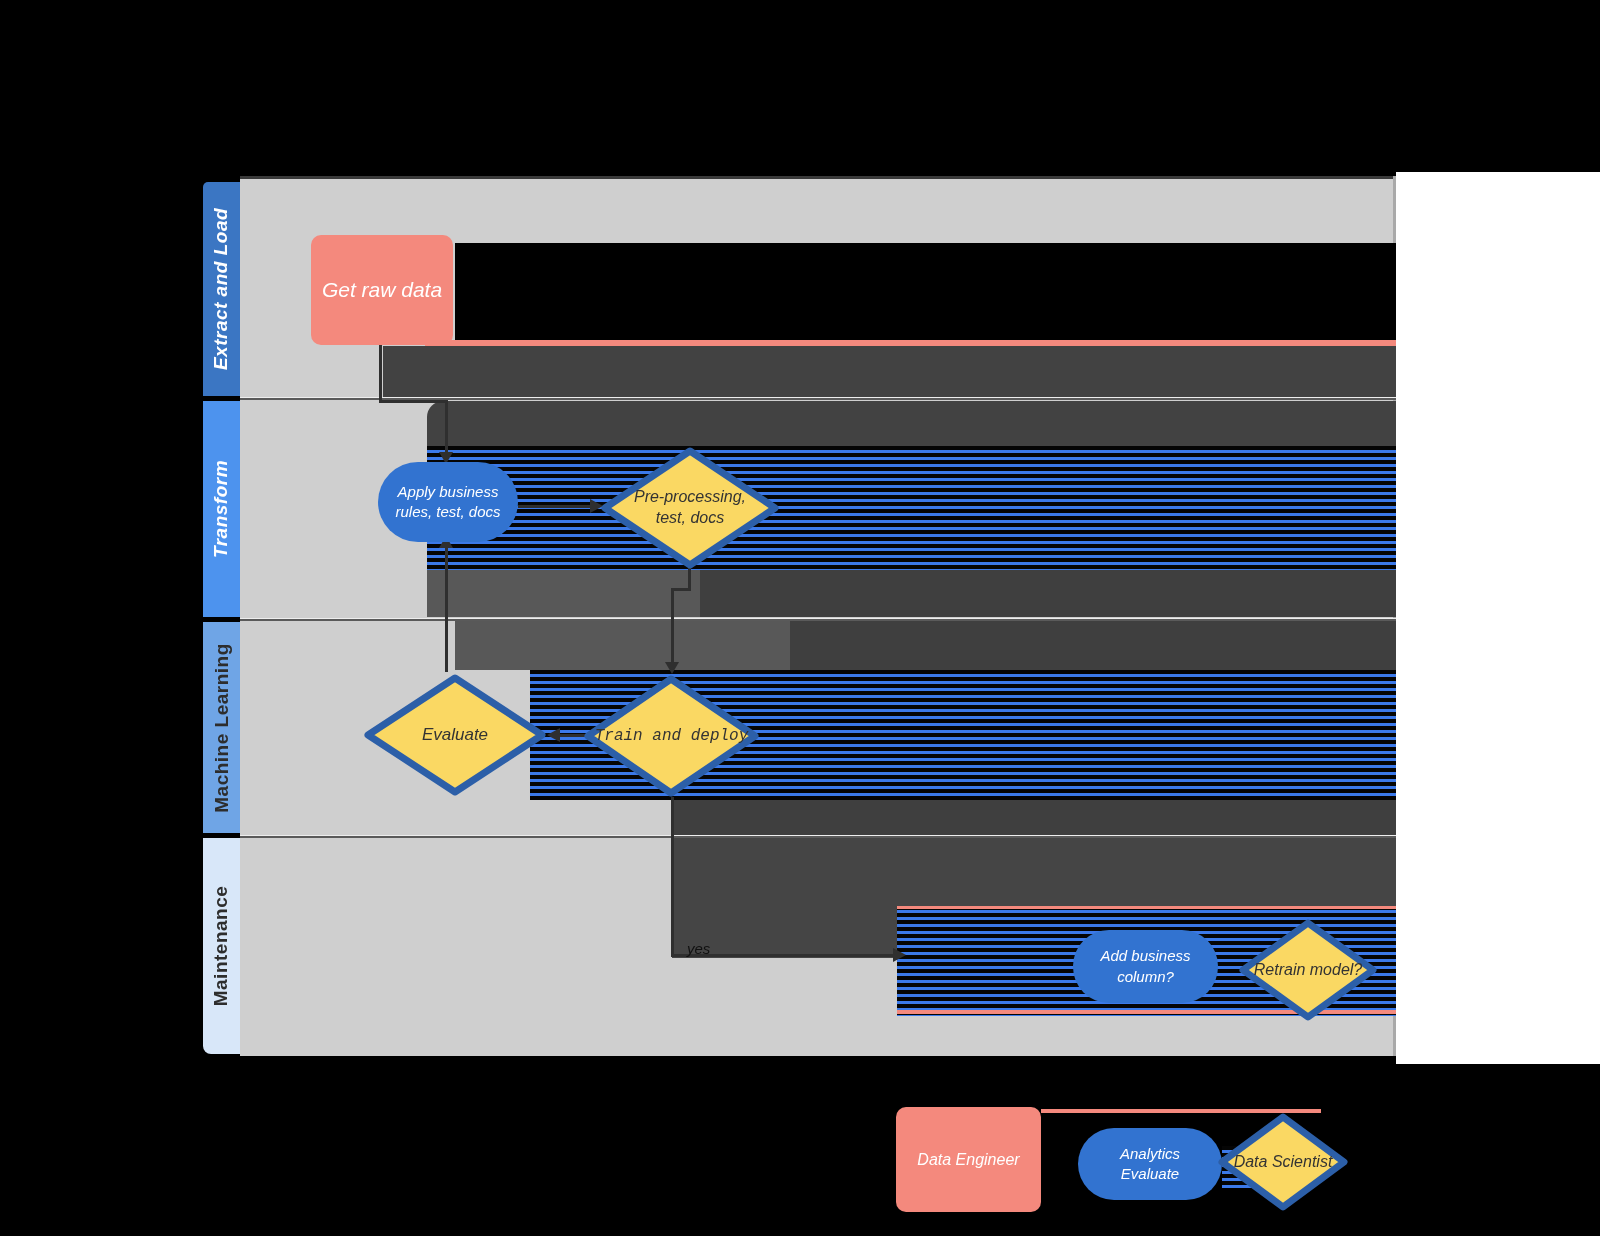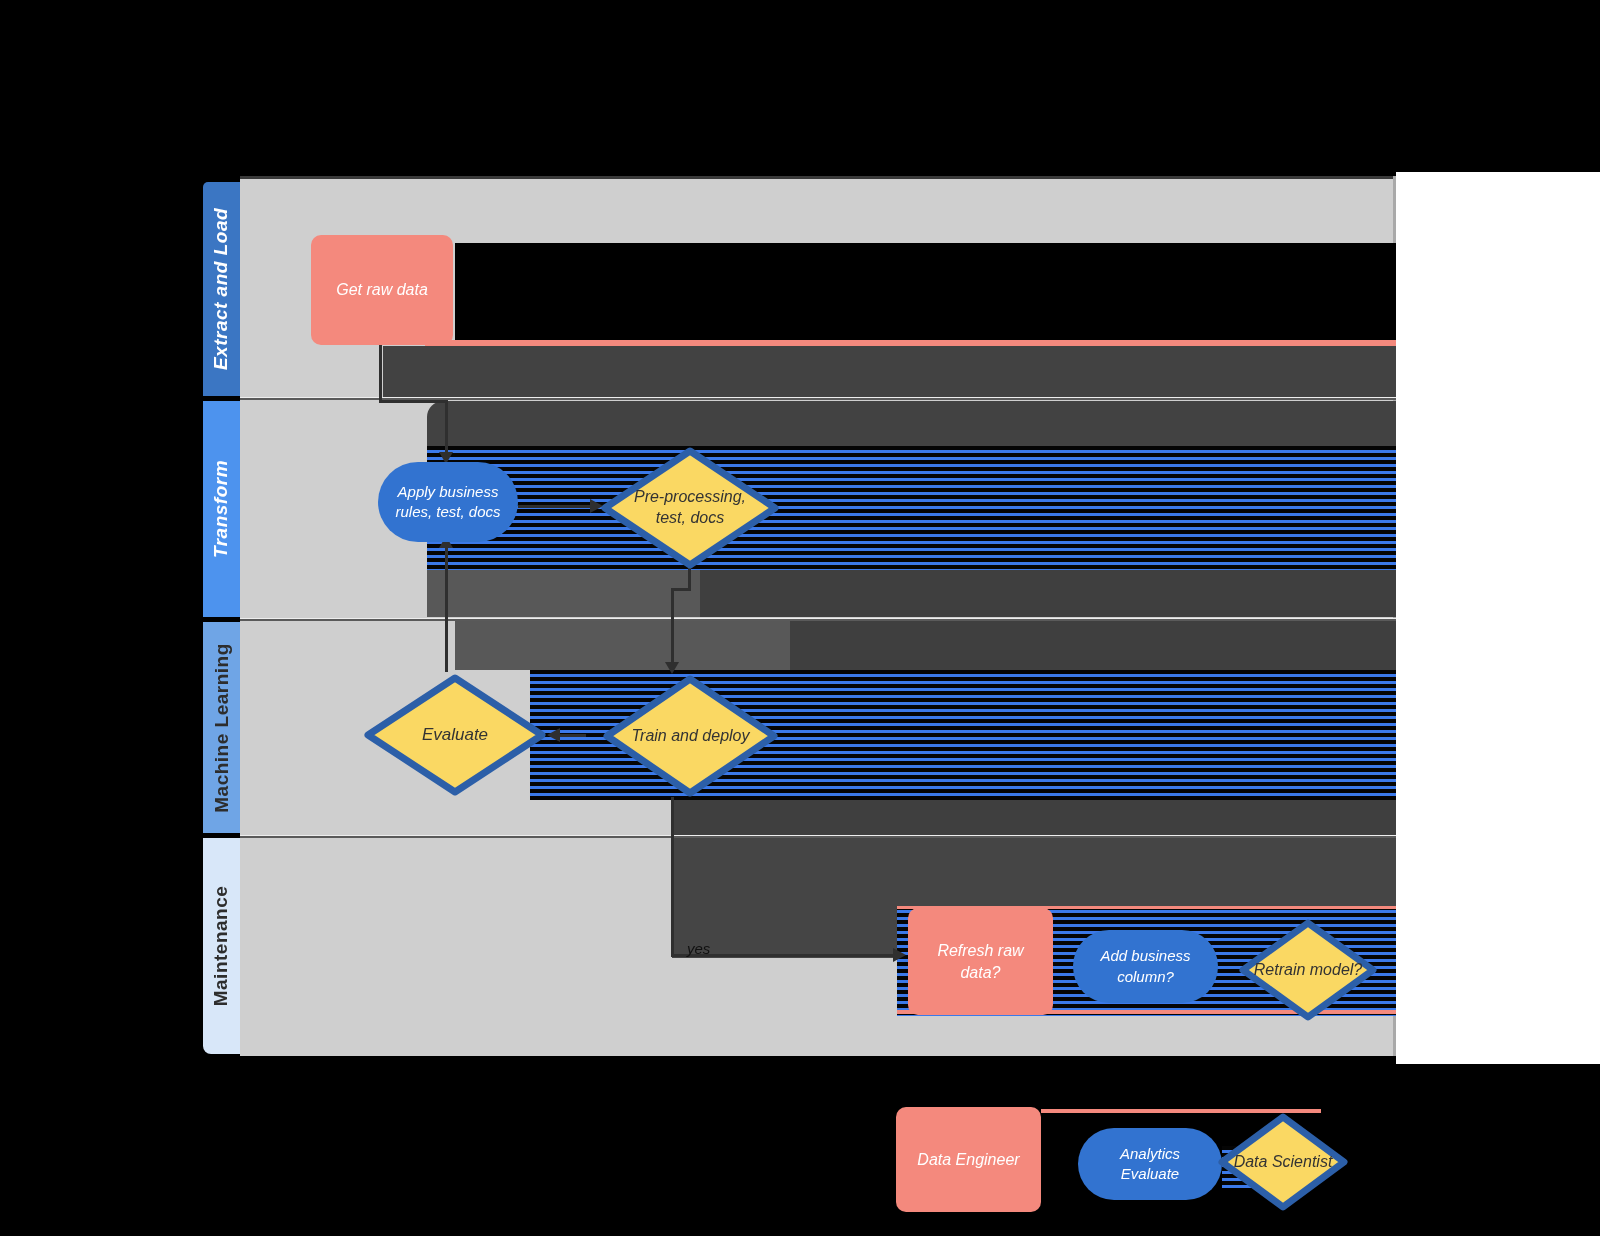--- a/index.html
+++ b/index.html
@@ -26,21 +26,21 @@
   .ah{width:0;height:0;border-style:solid;}
   .ah-right{border-width:7px 0 7px 13px;border-color:transparent transparent transparent #2f2f2f;}
   .ah-left{border-width:7px 13px 7px 0;border-color:transparent #2f2f2f transparent transparent;}
   .ah-down{border-width:12px 7px 0 7px;border-color:#2f2f2f transparent transparent transparent;}
   .ah-up{border-width:0 7px 12px 7px;border-color:transparent transparent #2f2f2f transparent;}
   .edge-label{font-style:italic;font-size:15px;color:#111;}
   
   .node{display:flex;align-items:center;justify-content:center;text-align:center;}
   .node .lbl{font-style:italic;}
   .node-rect{background:#f4897d;border-radius:10px;}
-  .node-rect .lbl{color:#ffffff;font-size:16px;line-height:1.35;}
+  .node-rect .lbl{color:#ffffff;font-size:21px;line-height:1.35;}
   .node-stadium{background:#3273d0;border-radius:40px;}
   .node-stadium .lbl{color:#ffffff;font-size:15px;line-height:1.35;padding:0 14px;}
   .diamond{position:absolute;}
   .diamond svg{position:absolute;left:0;top:0;width:100%;height:100%;}
   .diamond polygon{fill:#fad863;stroke:#2c5fa8;stroke-width:7;stroke-linejoin:round;}
   .diamond .dlabel{position:absolute;inset:0;display:flex;align-items:center;justify-content:center;
                    text-align:center;font-style:italic;color:#333333;font-size:16px;line-height:1.3;}
 </style>
 </head>
 <body>
@@ -126,30 +126,27 @@
     <div class="dlabel" style="padding:0 28px;">Pre-processing, test, docs</div>
   </div>
 
   <div class="diamond" style="left:363px;top:673px;width:184px;height:124px;">
     <svg viewBox="0 0 184 124" preserveAspectRatio="none">
       <polygon points="92,5 179,62 92,119 5,62"></polygon>
     </svg>
     <div class="dlabel" style="font-size:17px;">Evaluate</div>
   </div>
 
-  <div class="diamond" style="left:602px;top:674px;width:177px;height:124px;">
+  <div class="diamond" style="left:583px;top:674px;width:177px;height:124px;font-family:Liberation Mono, monospace;">
     <svg viewBox="0 0 177 124" preserveAspectRatio="none">
       <polygon points="88,5 172,62 88,119 5,62"></polygon>
     </svg>
     <div class="dlabel">Train and deploy</div>
   </div>
 
-  <div class="abs node node-rect" style="left:908px;top:908px;width:145px;height:107px;">
-    <span class="lbl" style="font-size:16px;padding:0 18px;">Refresh raw data?</span>
-  </div>
 
   <div class="abs node node-stadium" style="left:1073px;top:930px;width:145px;height:73px;border-radius:36px;">
     <span class="lbl">Add business column?</span>
   </div>
 
   <div class="diamond" style="left:1238px;top:918px;width:140px;height:104px;">
     <svg viewBox="0 0 140 104" preserveAspectRatio="none">
       <polygon points="70,5 135,52 70,99 5,52"></polygon>
     </svg>
     <div class="dlabel">Retrain model?</div>

